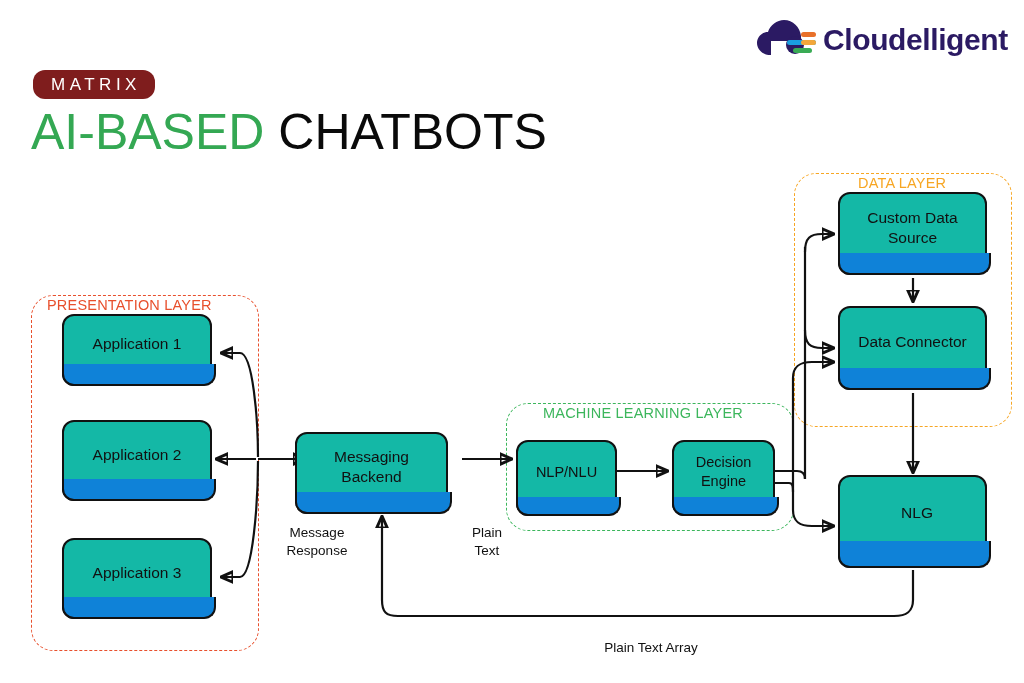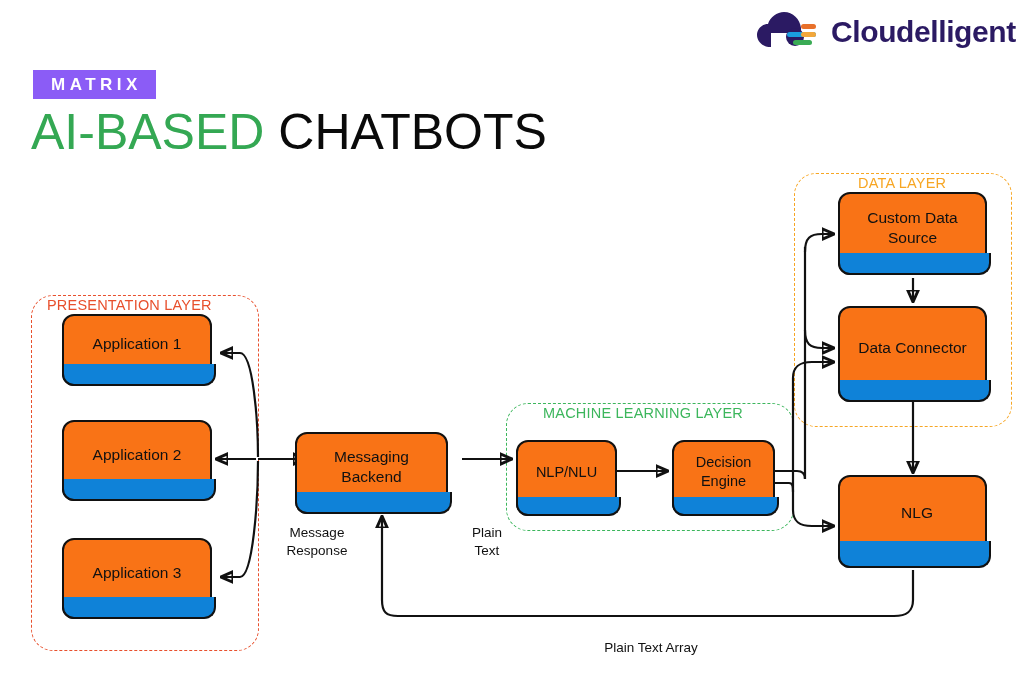--- a/index.html
+++ b/index.html
@@ -14,48 +14,47 @@
     position: relative;
     overflow: hidden;
     font-family: "Liberation Sans", "DejaVu Sans", sans-serif;
     color: #000000;
   }
 
   
   #logo-area {
     position: absolute;
     left: 757px;
-    top: 8px;
+    top: 16px;
     width: 250px;
     height: 48px;
     display: flex;
     align-items: center;
-    gap: 8px;
   }
   #logo-mark { width: 66px; height: 42px; flex: 0 0 auto; }
   #logo-wordmark {
     font-size: 30px;
     font-weight: bold;
     color: #2b1a63;
     letter-spacing: -0.4px;
     white-space: nowrap;
   }
 
   
   #matrix-badge {
     position: absolute;
     left: 33px;
     top: 70px;
-    background: #8b5cf6;
+    background: #7f1d1d;
     color: #ffffff;
     font-size: 17px;
-    font-weight: bold;
+    font-weight: normal;
     letter-spacing: 4.5px;
     padding: 6px 14px 6px 18px;
-    border-radius: 0;
+    border-radius: 12px;
     line-height: 1;
   }
   #page-title {
     position: absolute;
     left: 31px;
     top: 104px;
     font-size: 50px;
     font-weight: normal;
     line-height: 1.15;
     white-space: nowrap;
@@ -79,21 +78,21 @@
     letter-spacing: 0.2px;
     margin-top: 24px;
   }
 
   
   .node {
     position: absolute;
     box-sizing: border-box;
     border: 2.2px solid #111111;
     border-radius: 12px;
-    background: #f97316;
+    background: #14b8a6;
     display: flex;
     align-items: center;
     justify-content: center;
     text-align: center;
     font-size: 15.5px;
     line-height: 1.28;
     color: #111111;
     z-index: 3;
   }
   .node .node-label { padding: 0 6px; position: relative; top: -6px; }
@@ -229,21 +228,21 @@
 Engine</span>
   <span class="node-bar" style="width:103px; height:17px;"></span>
 </div>
 
 <div class="node" style="left:838px; top:192px; width:149px; height:83px; white-space:pre-line;">
   <span class="node-label">Custom Data
 Source</span>
   <span class="node-bar" style="width:149px;"></span>
 </div>
 
-<div class="node" style="left:838px; top:306px; width:149px; height:96px;">
+<div class="node" style="left:838px; top:306px; width:149px; height:84px;">
   <span class="node-label">Data Connector</span>
   <span class="node-bar" style="width:149px;"></span>
 </div>
 
 <div class="node" style="left:838px; top:475px; width:149px; height:93px;padding-left:9px;">
   <span class="node-label" style="top:-9px;">NLG</span>
   <span class="node-bar" style="width:149px; height:25px;"></span>
 </div>
 
 <div class="edge-label" style="left:272px; top:524px; width:90px;">Message

